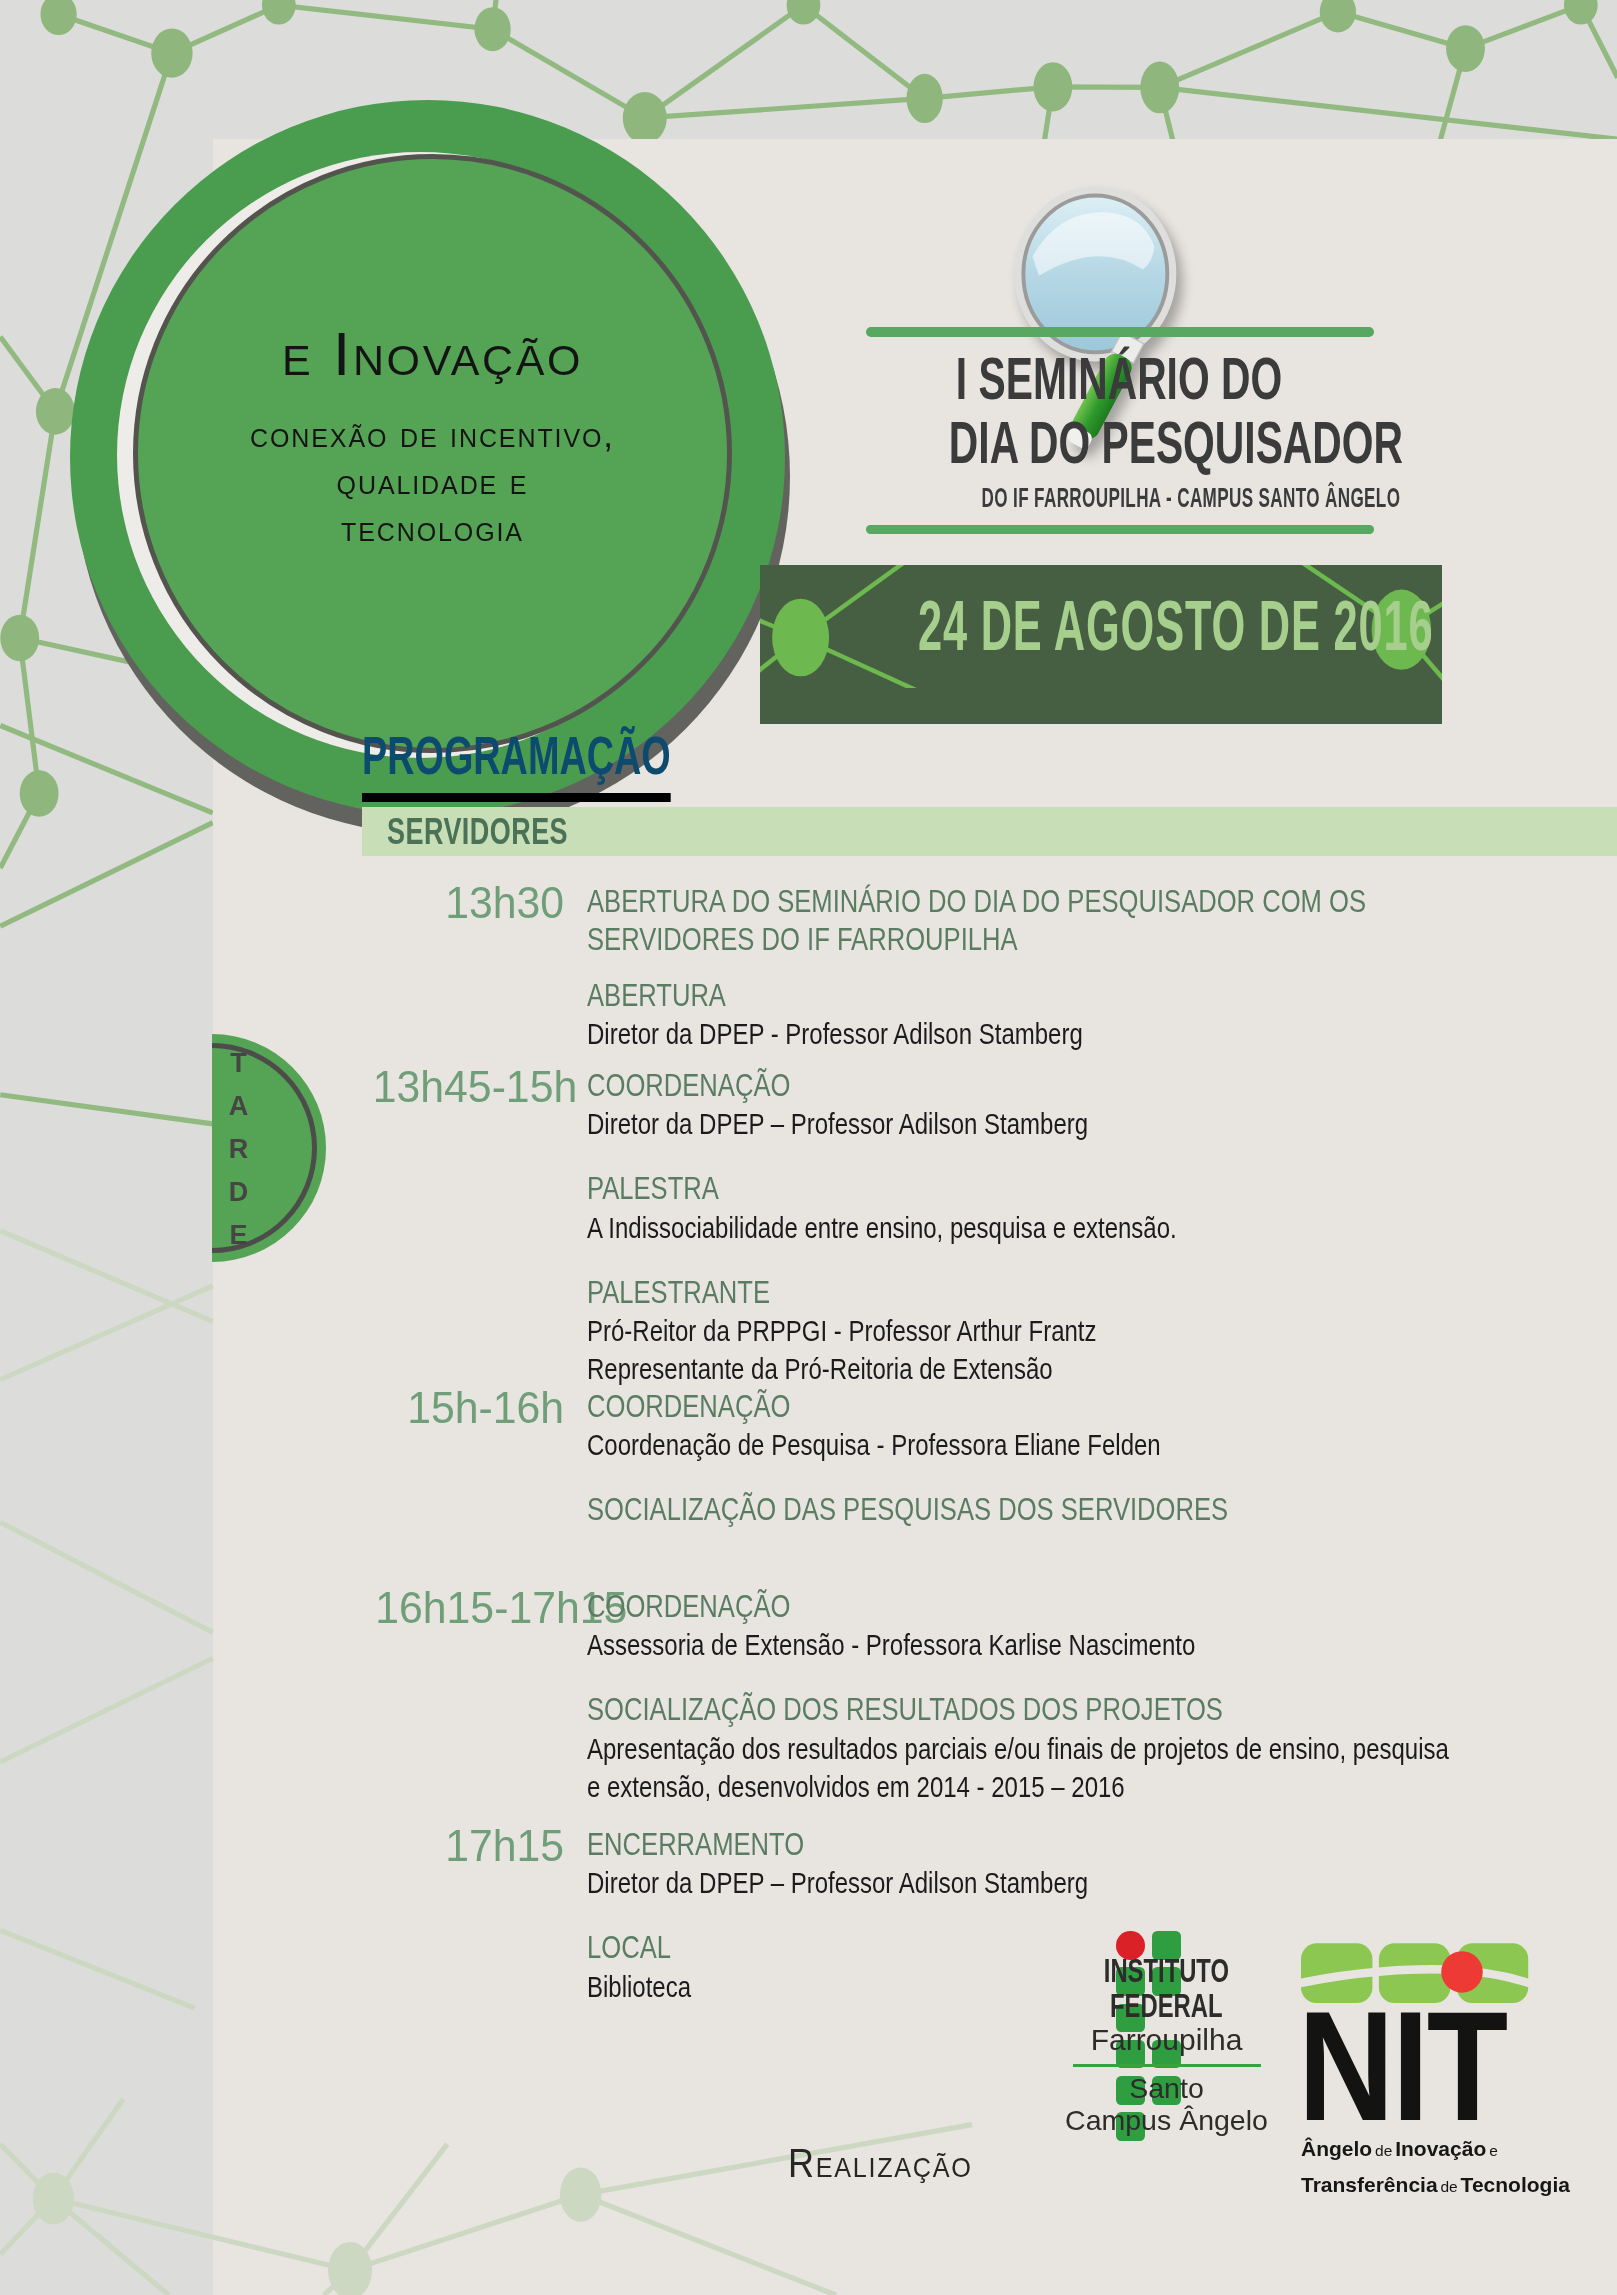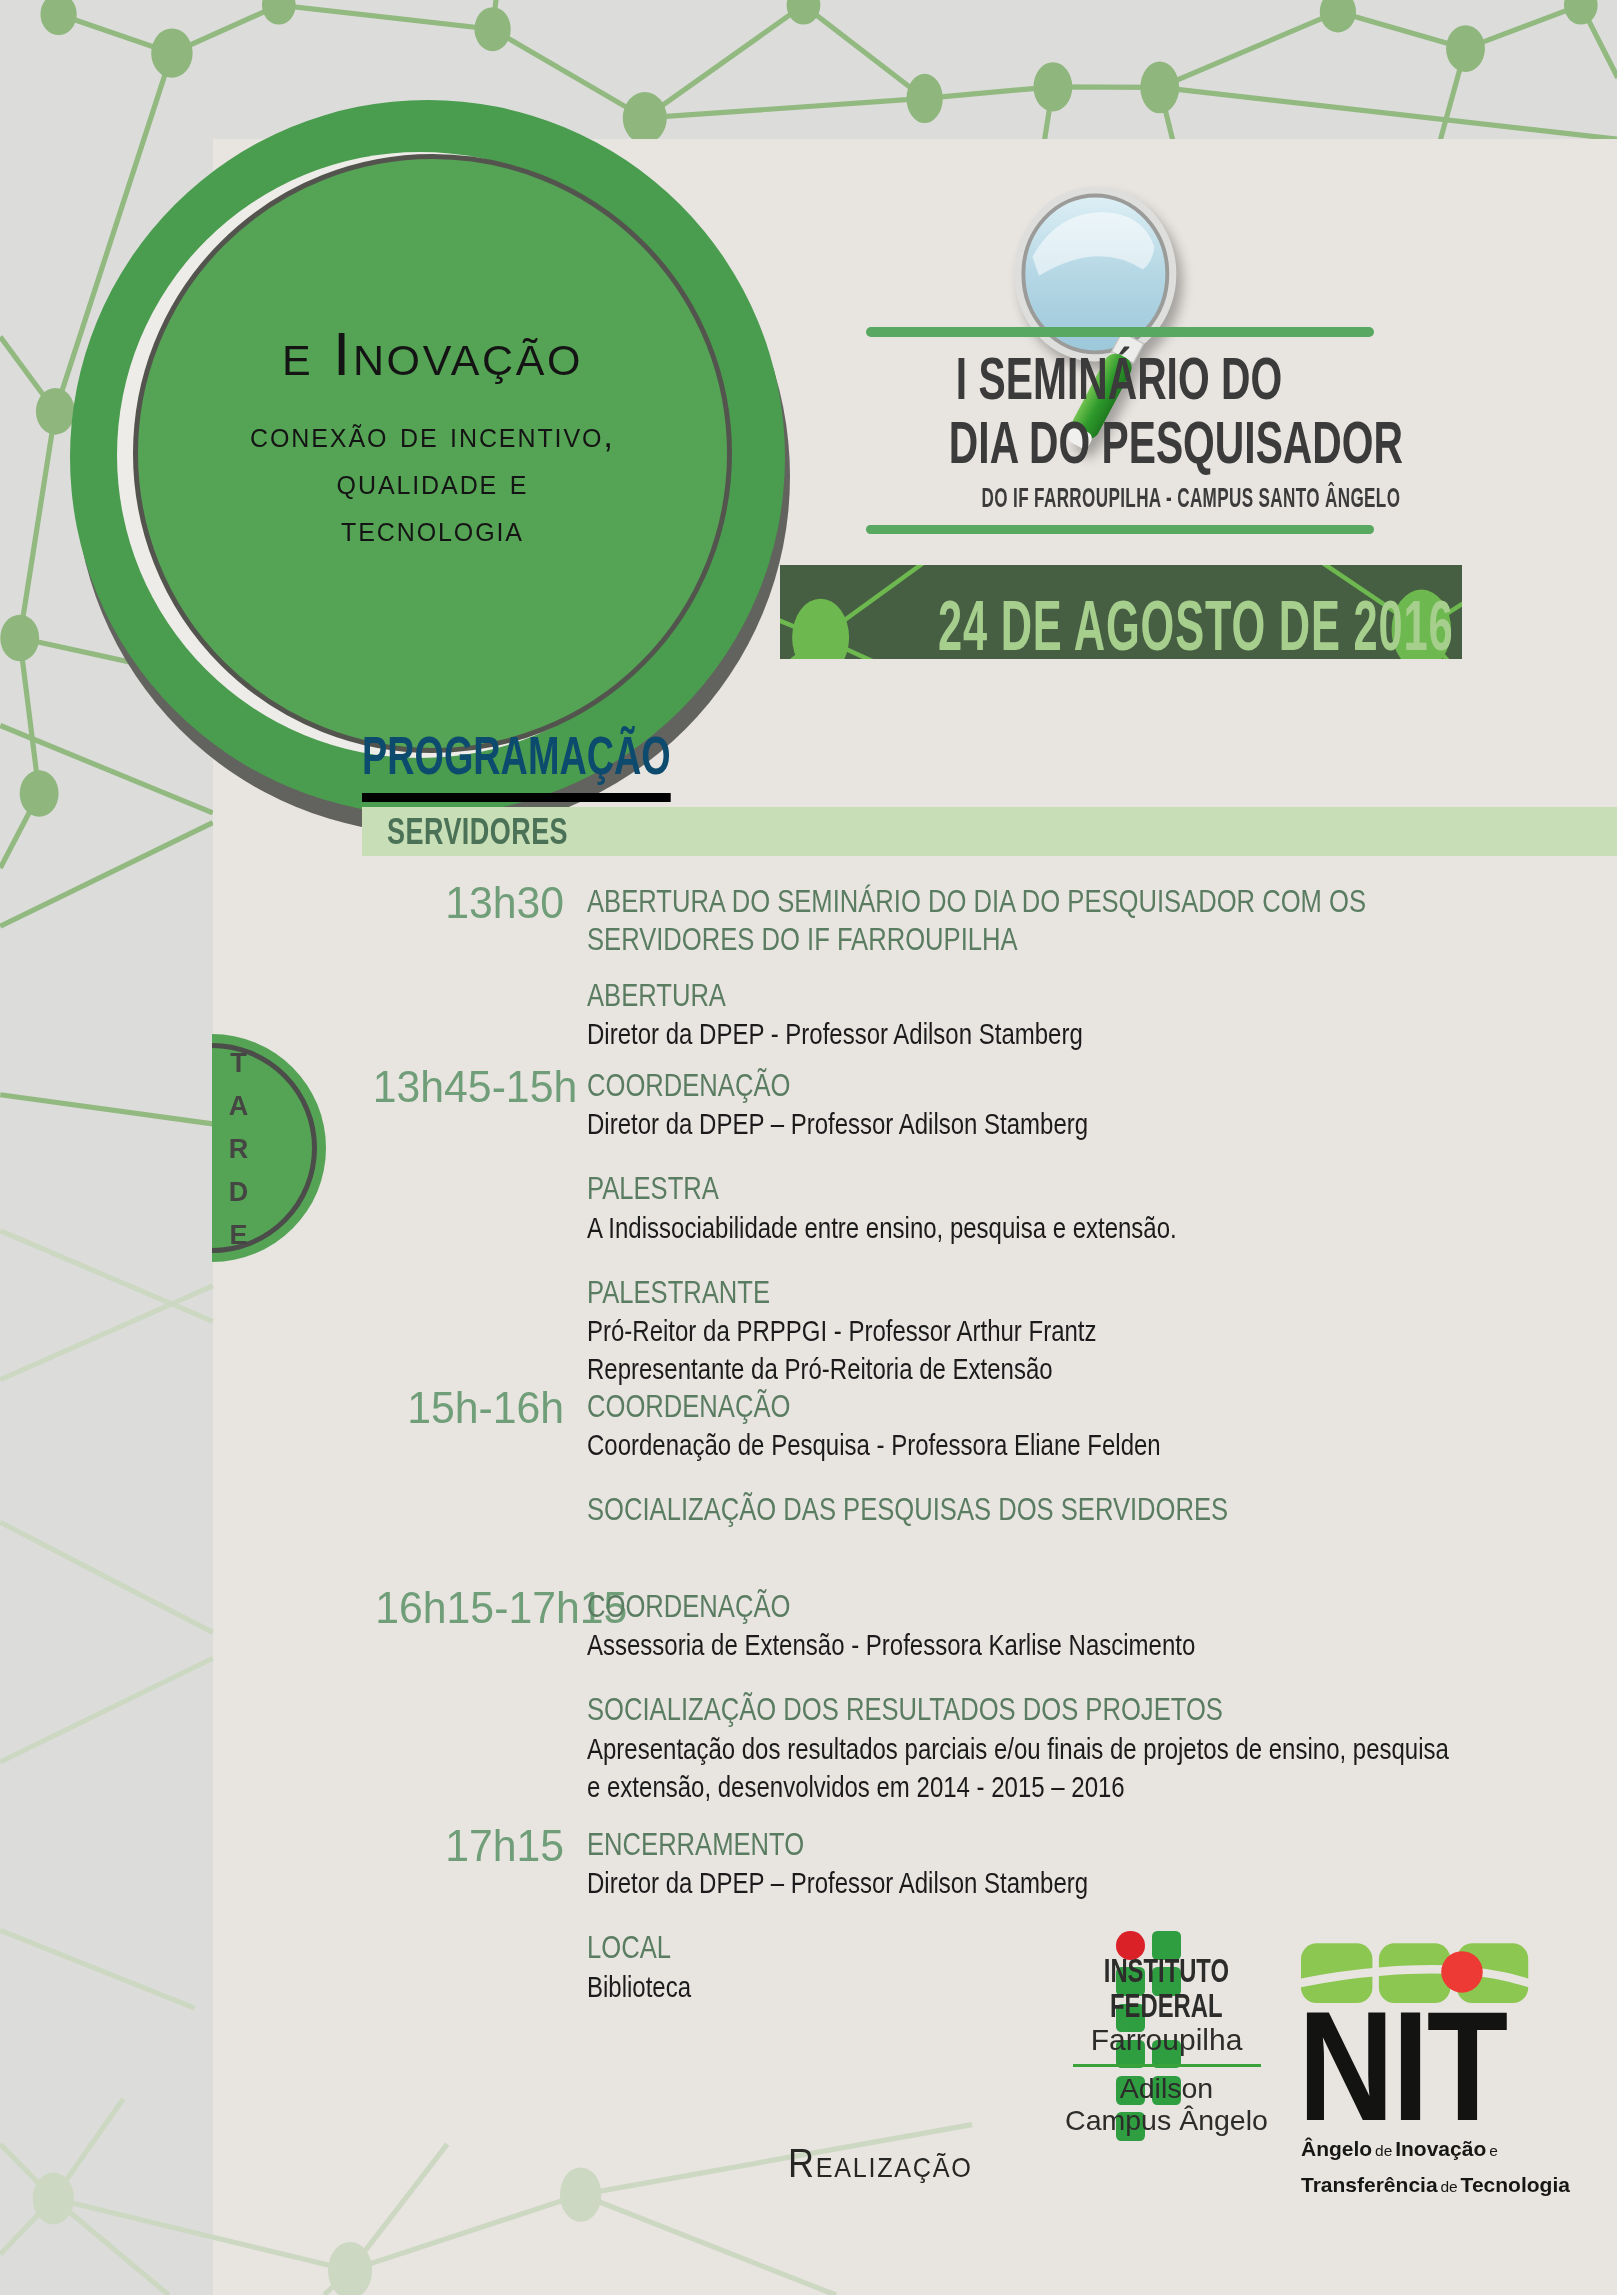--- a/index.html
+++ b/index.html
@@ -27,21 +27,21 @@
   .grn-bar{width:508px;height:9.7px;border-radius:5.2px;background:#58a861;margin:0 auto;}
   .title-l1,.title-l2{font-size:60px;font-weight:bold;line-height:64px;}
   .title-l1 .cx,.title-l2 .cx,.title-sub .cx,.center .cx{transform-origin:center center;}
   .title-l1 .cx,.title-l2 .cx{transform:scaleX(.68);}
   .title-l1{margin-top:10.4px;}
   .title-sub{margin-top:5.2px;font-size:28.5px;font-weight:bold;line-height:34px;}
   .title-sub .cx{transform:scaleX(.6);letter-spacing:0.6px;}
   .title-block .grn-bar.bottom{margin-top:10.4px;}
 
   
-  .date-banner{position:absolute;left:780px;top:565px;width:682px;height:94px;background:#465e42;overflow:hidden;}
+  .date-banner{position:absolute;left:760px;top:565px;width:682px;height:159px;background:#465e42;overflow:hidden;}
   .date-banner .deco{position:absolute;left:0;top:0;}
   .date-text{position:relative;width:100%;text-align:center;line-height:123px;font-size:70px;font-weight:bold;color:#a6ce8d;}
   .date-text .cx{transform:scaleX(.62);transform-origin:center center;letter-spacing:1.3px;}
 
   
   .prog-head{position:absolute;left:362px;top:724px;font-size:54px;font-weight:bold;color:#0c4a6e;}
   .prog-head .cx{transform:scaleX(.7);border-bottom:9px solid #000;padding-bottom:6.5px;}
 
   .track-bar{position:absolute;left:362px;top:807px;right:0;height:49px;background:#c7deb7;}
   .track-bar .cx{margin-left:24.6px;line-height:49px;font-size:36px;font-weight:bold;color:#4b7256;transform:scaleX(.75);letter-spacing:0.6px;}
@@ -324,21 +324,21 @@
       <div class="if-cell"></div>
     <div class="if-cell"></div>
       <div class="if-cell"></div>
       <div class="if-cell empty"></div>
   </div>
   <div class="if-text">
     <div class="n"><span class="cx">INSTITUTO</span></div>
     <div class="n"><span class="cx">FEDERAL</span></div>
     <div class="f">Farroupilha</div>
     <div class="if-hr"></div>
-    <div class="c">Adilson</div>
+    <div class="c">Santo</div>
     <div class="c">Campus Ângelo</div>
   </div>
 
   <svg class="nit-mark" width="235" height="65" viewBox="0 0 362 100">
     <rect x="0" y="2" width="110" height="92" rx="24" fill="#8cc751"></rect>
     <rect x="120" y="2" width="110" height="92" rx="24" fill="#8cc751"></rect>
     <rect x="240" y="2" width="110" height="92" rx="24" fill="#8cc751"></rect>
     <path d="M-5,64 C 80,46 180,38 252,44 C 310,49 340,60 367,68" stroke="#e8e4e0" stroke-width="13" fill="none"></path>
     <circle cx="248" cy="46" r="32" fill="#ee3a34"></circle>
   </svg>

